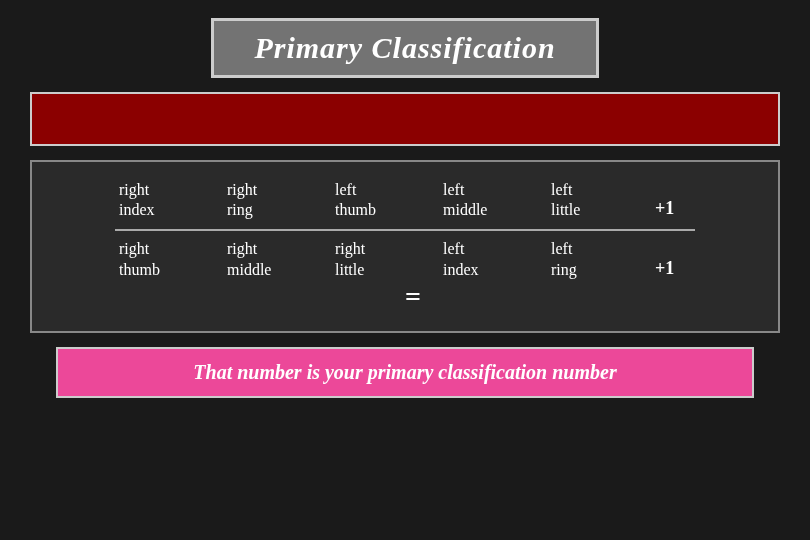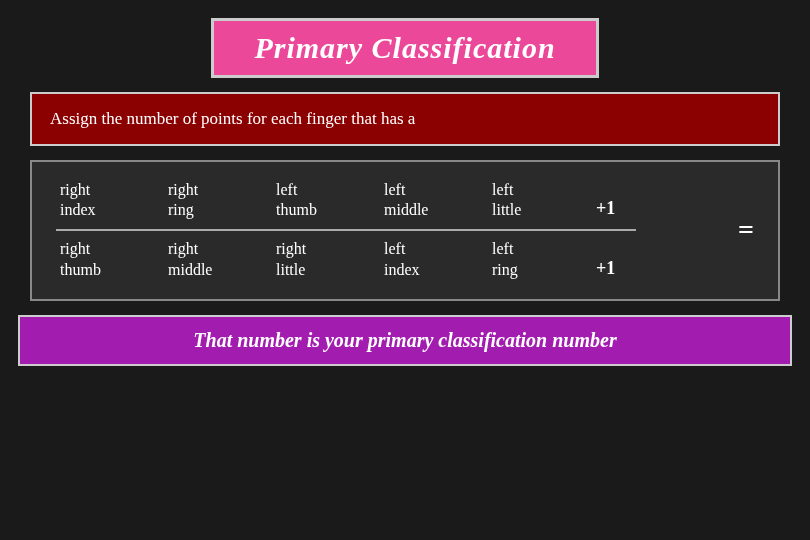--- a/index.html
+++ b/index.html
@@ -10,21 +10,21 @@
       background-color: #1a1a1a;
       display: flex;
       flex-direction: column;
       align-items: center;
       justify-content: flex-start;
       font-family: 'Georgia', serif;
       overflow: hidden;
     }
 
     .title-box {
-      background-color: #ec4899;
+      background-color: #737373;
       border: 3px solid #cccccc;
       padding: 10px 40px;
       margin-top: 18px;
       margin-bottom: 14px;
     }
 
     .title-text {
       color: #ffffff;
       font-size: 30px;
       font-weight: bold;
@@ -45,21 +45,21 @@
       font-size: 17px;
       line-height: 1.5;
     }
 
     .equation-box {
       background-color: #2a2a2a;
       border: 2px solid #888888;
       width: 750px;
       padding: 18px 24px 18px 24px;
       display: flex;
-      flex-direction: row;
+      flex-direction: column;
       align-items: center;
       position: relative;
     }
 
     .fraction-container {
       display: flex;
       flex-direction: column;
       align-items: flex-start;
       flex: 1;
     }
@@ -119,23 +119,23 @@
 
     .equals-sign {
       color: #ffffff;
       font-size: 28px;
       font-weight: bold;
       margin-left: 16px;
       align-self: center;
     }
 
     .bottom-text-box {
-      background-color: #a21caf;
+      background-color: #ec4899;
       border: 2px solid #cccccc;
-      width: 774px;
+      width: 698px;
       padding: 12px 20px;
       margin-top: 14px;
       text-align: center;
     }
 
     .bottom-text {
       color: #ffffff;
       font-size: 20px;
       font-style: italic;
       font-weight: bold;
@@ -143,21 +143,21 @@
   </style>
 </head>
 <body>
 
 <div class="title-box">
   <span class="title-text">Primary Classification</span>
 </div>
 
 <div class="description-box">
   <div class="description-text">
-    <span>Assign the number of points for each finger that has a</span><br>
+    <br>
   </div>
 </div>
 
 <div class="equation-box">
   <div class="fraction-container">
 
     <div class="fraction-row">
       <div class="fraction-numerator">
         <div class="cell">
           <div class="cell-text">

